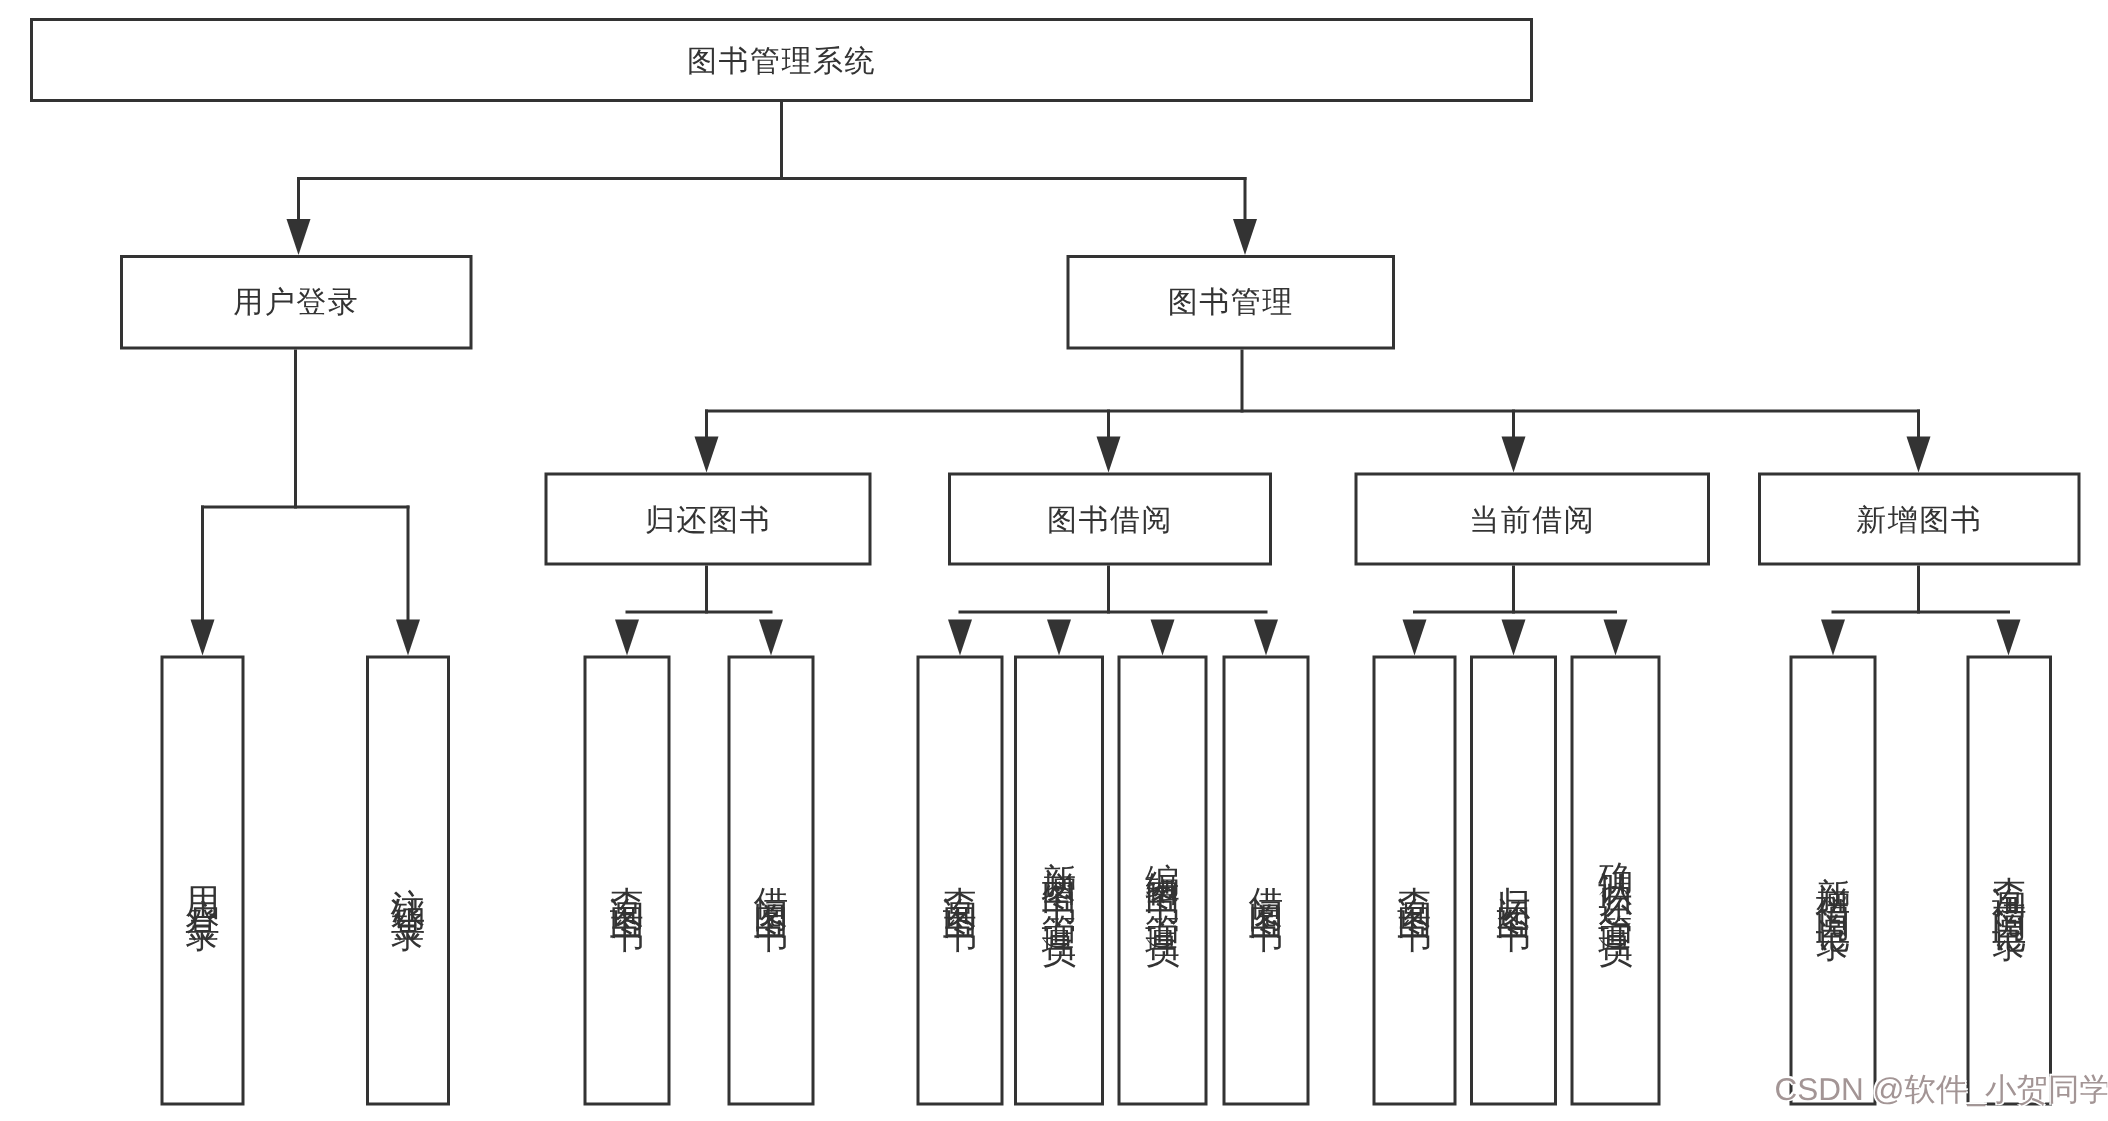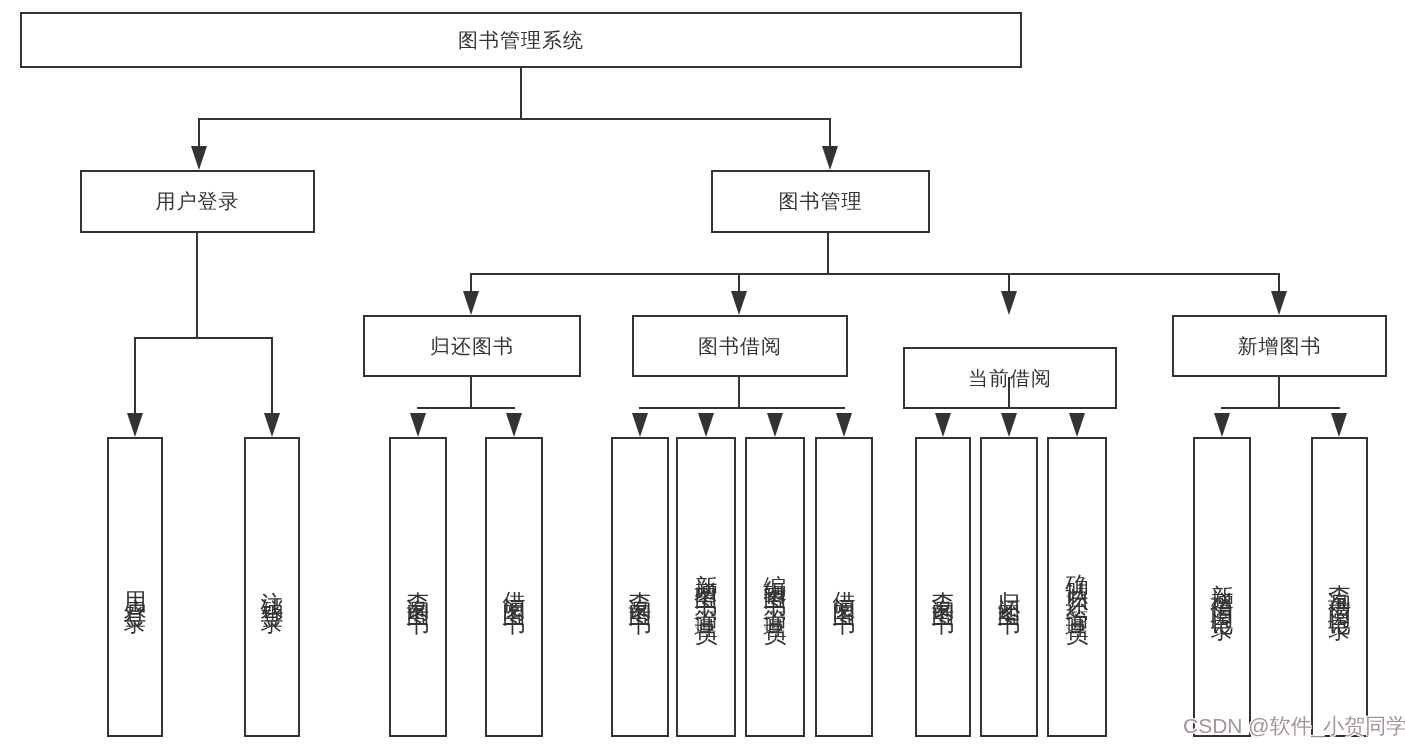--- a/index.html
+++ b/index.html
@@ -51,21 +51,21 @@
 
 <div id="canvas">
 
   <div class="node h" style="left:20px;top:12px;width:1002px;height:56px;">图书管理系统</div>
 
   <div class="node h" style="left:80px;top:170px;width:235px;height:63px;">用户登录</div>
   <div class="node h" style="left:711px;top:170px;width:219px;height:63px;">图书管理</div>
 
   <div class="node h" style="left:363px;top:315px;width:218px;height:62px;">归还图书</div>
   <div class="node h" style="left:632px;top:315px;width:216px;height:62px;">图书借阅</div>
-  <div class="node h" style="left:903px;top:315px;width:214px;height:62px;margin-top:32px;">当前借阅</div>
+  <div class="node h" style="left:903px;top:315px;width:237px;height:62px;">当前借阅</div>
   <div class="node h" style="left:1172px;top:315px;width:215px;height:62px;">新增图书</div>
 
   <div class="node v" style="left:107px;top:437px;width:56px;height:300px;">用户登录</div>
   <div class="node v" style="left:244px;top:437px;width:56px;height:300px;">注销登录</div>
 
   <div class="node v" style="left:389px;top:437px;width:58px;height:300px;">查询图书</div>
   <div class="node v" style="left:485px;top:437px;width:58px;height:300px;">借阅图书</div>
 
   <div class="node v" style="left:611px;top:437px;width:58px;height:300px;">查询图书</div>
   <div class="node v" style="left:676px;top:437px;width:60px;height:300px;">新增图书（管理员）</div>

